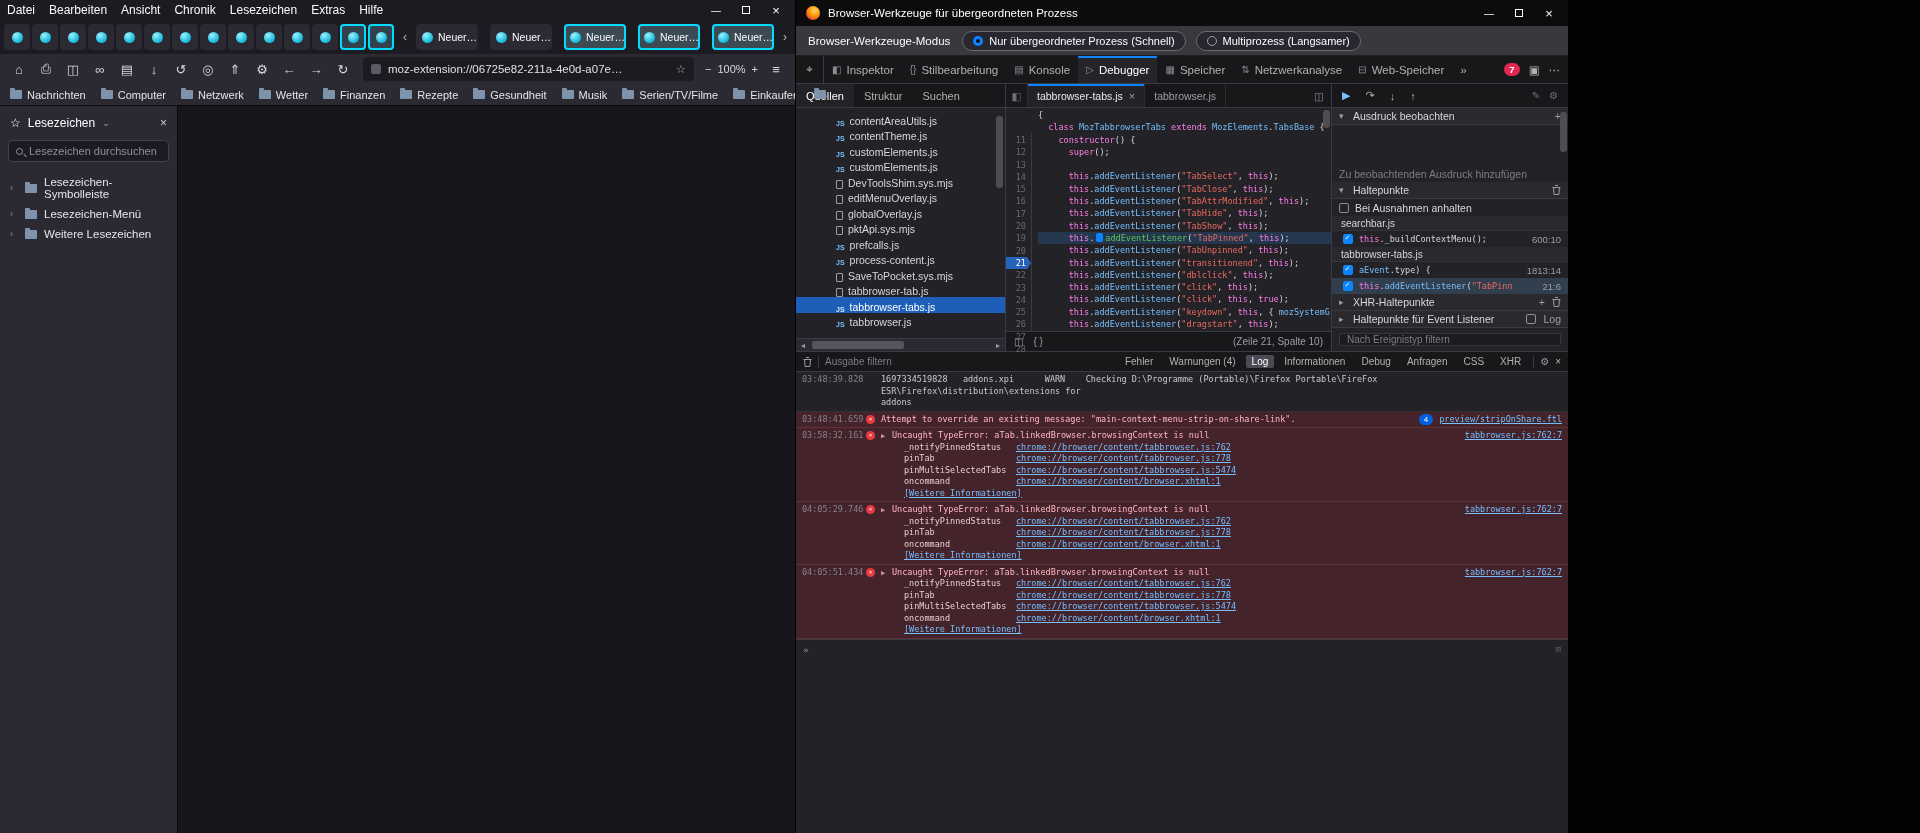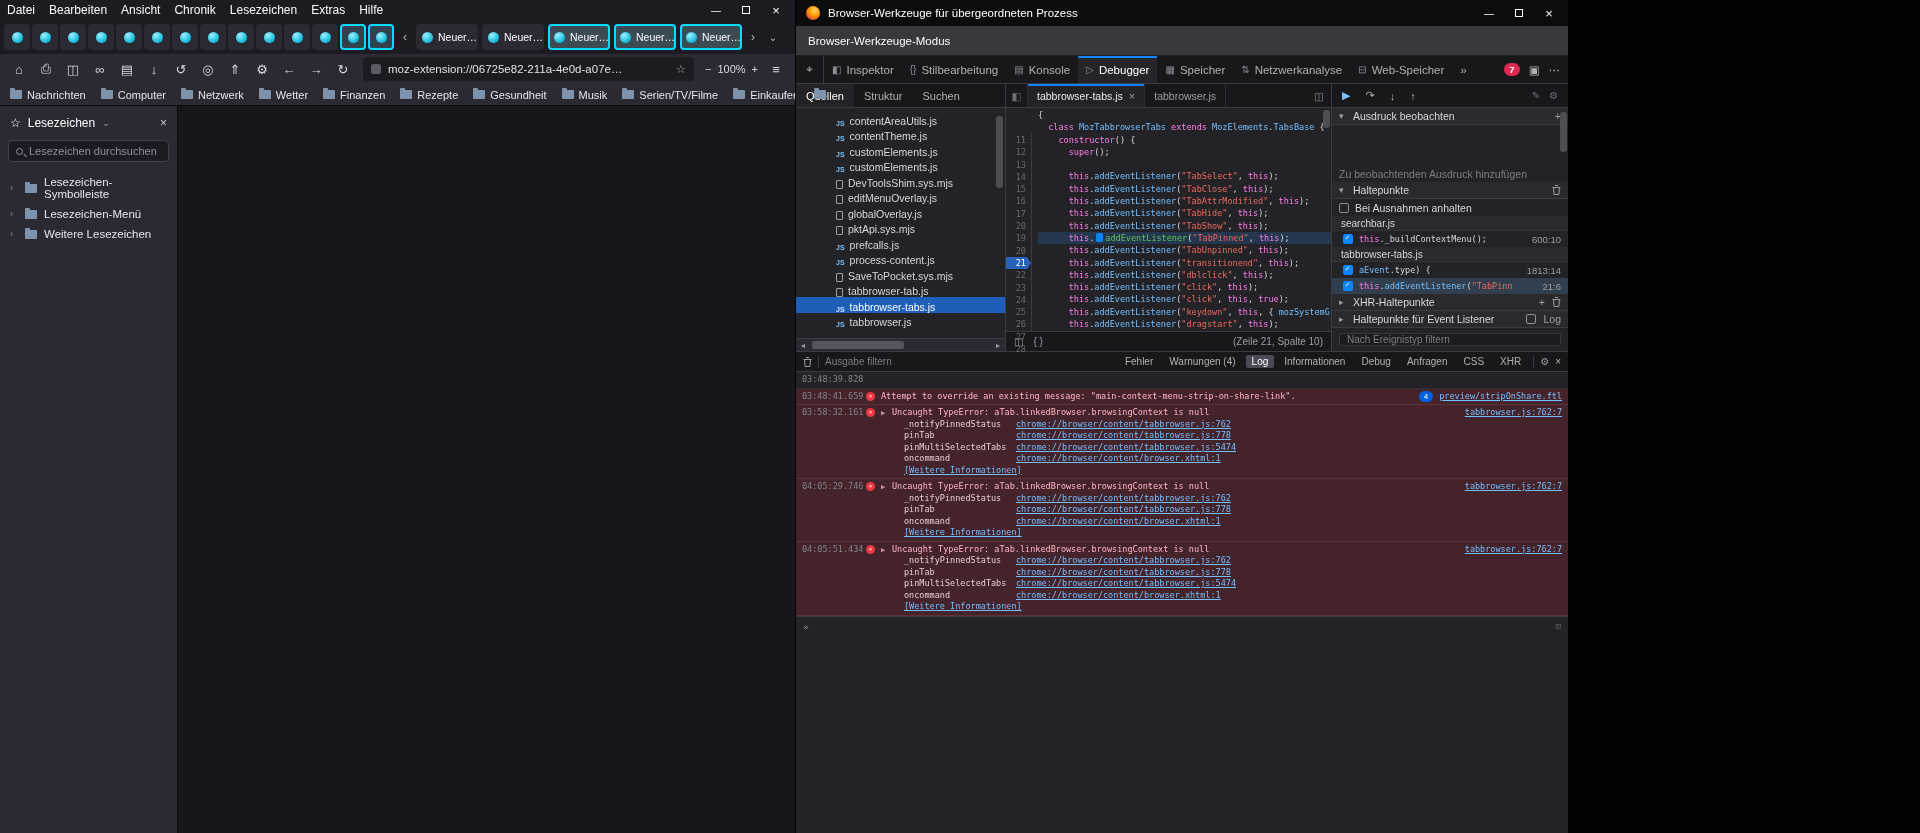--- a/index.html
+++ b/index.html
@@ -212,21 +212,21 @@
             <span class="favicon"></span>
           </div>
           <div class="tab-icon-only msel">
             <span class="favicon"></span>
           </div>
           <div class="tab-icon-only msel">
             <span class="favicon"></span>
           </div>
         </span>
       <span class="strip-btn">‹</span>
-      <span id="text-tabs" style="display:flex;gap:4px">
+      <span id="text-tabs" style="display:flex;gap:12px">
           <div class="tab-text">
             <span class="favicon"></span>
             <span>Neuer…</span>
           </div>
           <div class="tab-text">
             <span class="favicon"></span>
             <span>Neuer…</span>
           </div>
           <div class="tab-text msel">
             <span class="favicon"></span>
@@ -366,20 +366,30 @@
         <span class="wc">—</span>
         <span class="wc">
             <span class="maxbox"></span>
           </span>
         <span class="wc" style="font-size:13px">×</span>
       </span>
     </div>
 
     <div class="dt-mode">
       <span>Browser-Werkzeuge-Modus</span>
+      <span id="mode-pills" style="display:flex;gap:10px">
+          <span class="mode-pill">
+            <span class="radio sel"></span>
+            <span>Nur übergeordneter Prozess (Schnell)</span>
+          </span>
+          <span class="mode-pill">
+            <span class="radio"></span>
+            <span>Multiprozess (Langsamer)</span>
+          </span>
+        </span>
     </div>
 
     <div class="dt-toolbar">
       <span class="pick">⌖</span>
       <span id="tool-tabs" style="display:flex;align-items:stretch">
           <span class="tool-tab">
             <span class="tool-glyph">◧</span>
             <span>Inspektor</span>
           </span>
           <span class="tool-tab">
@@ -639,20 +649,21 @@
             <span class="f-btn">XHR</span>
           </span>
         <span class="sep"></span>
         <span class="con-gear">⚙</span>
         <span style="color:#b1b1b3">×</span>
       </div>
       <div id="con-msgs">
           <div class="msg">
             <span class="ts">03:48:39.828</span>
             <span class="icon-col"></span>
+            <div class="body"><div>1697334519828   addons.xpi      WARN    Checking D:\Programme (Portable)\Firefox Portable\FireFox ESR\Firefox\distribution\extensions for</div><div>addons</div></div>
             <div class="mright"></div>
           </div>
           <div class="msg error">
             <span class="ts">03:48:41.659</span>
             <span class="icon-col">
               <span class="err-dot">×</span>
             </span>
             <div class="body"><div>Attempt to override an existing message: "main-context-menu-strip-on-share-link".</div></div>
             <div class="mright">
               <span class="badge4">4</span>

